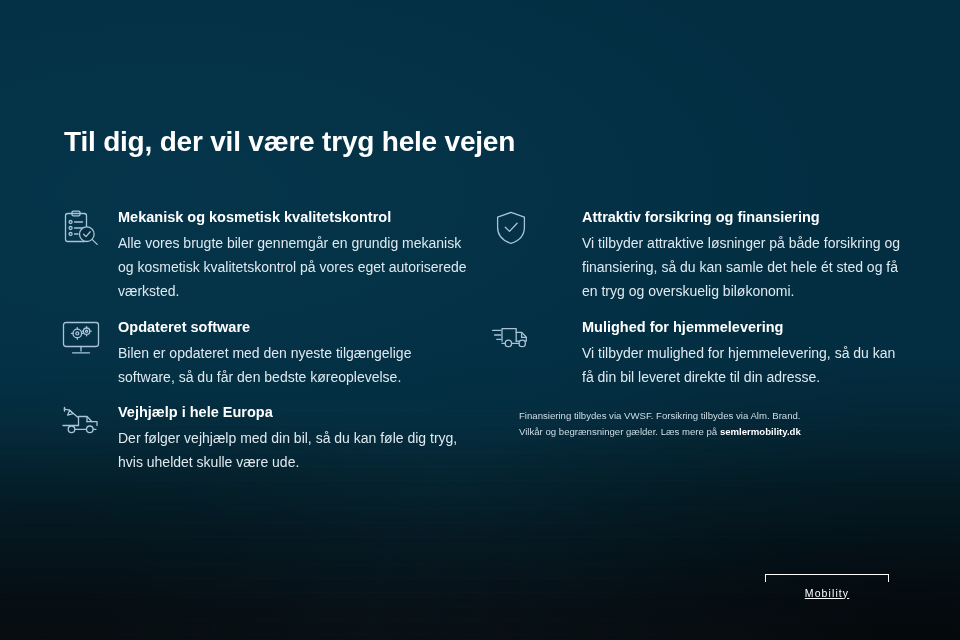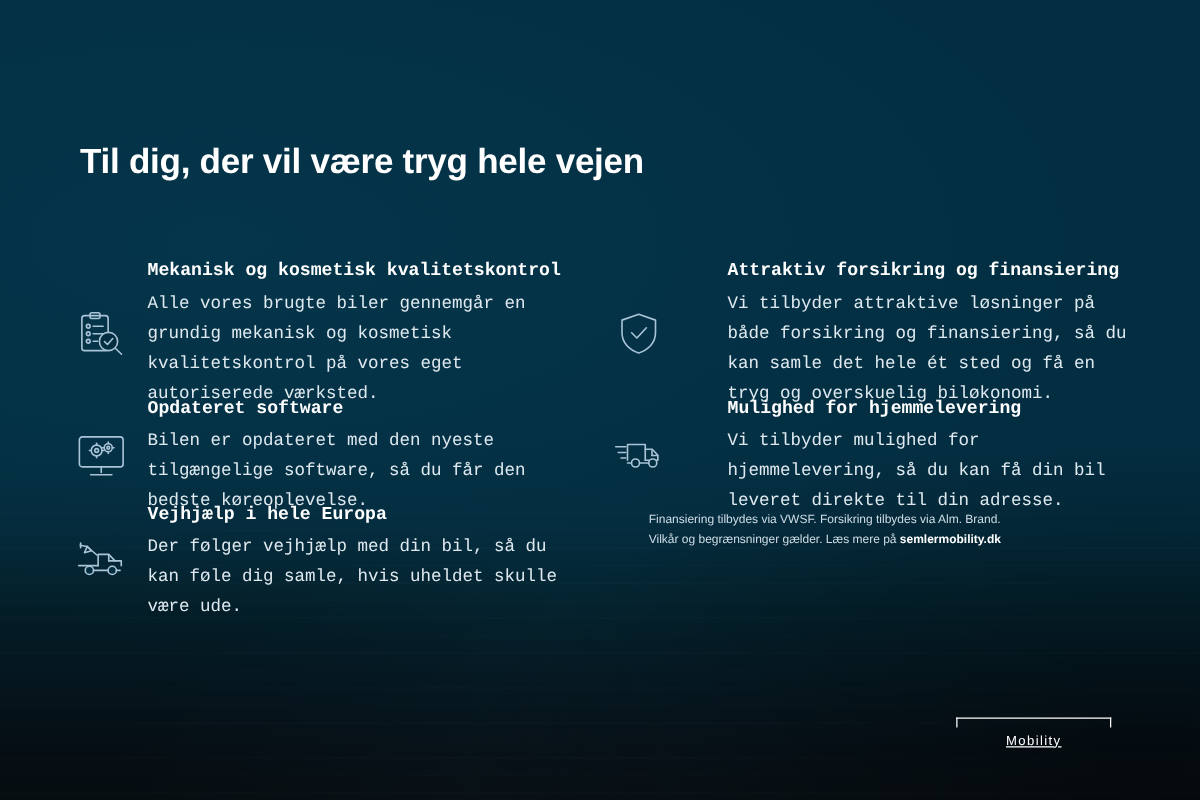--- a/index.html
+++ b/index.html
@@ -47,36 +47,35 @@
       rgba(0,0,0,0) 1px,
       rgba(0,0,0,0) 14px);
     pointer-events:none;
   }
 
   #page { position:absolute; inset:0; }
 
   
   .page-title {
     position:absolute;
-    left:64px; top:113px;
+    left:64px; top:126px;
     font-size:28px;
     font-weight:bold;
     letter-spacing:-.2px;
     color:#ffffff;
     white-space:nowrap;
   }
 
   
   .features { position:absolute; left:0; top:0; width:100%; }
 
   .feature {
     position:absolute;
     display:flex;
-    align-items:center;
-    font-family:Liberation Mono, monospace;
+    align-items:flex-start;
   }
   .col-left  { left:60px;  width:410px; }
   .col-right { left:490px; width:420px;gap:34px; }
 
   .row-1 { top:208px; }
   .row-2 { top:318px; }
   .row-3 { top:403px; }
 
   .feature-icon {
     flex:0 0 auto;
@@ -228,21 +227,21 @@
           <line x1="14.9" y1="24.3" x2="26.4" y2="24.3"></line>
           <line x1="33.2" y1="24.3" x2="36" y2="24.3"></line>
           <path d="M17.5 12 L9.5 5.2"></path>
           <path d="M9.5 5.2 L4.2 4.2"></path>
           <path d="M9.8 5.1 L7.6 10.2 L13.2 8.6 Z"></path>
           <line x1="4.5" y1="2.4" x2="4.5" y2="6.2"></line>
         </svg>
       </div>
       <div class="feature-body">
         <div class="feature-title">Vejhjælp i hele Europa</div>
-        <div class="feature-text">Der følger vejhjælp med din bil, så du kan føle dig samle, hvis uheldet skulle være ude.</div>
+        <div class="feature-text">Der følger vejhjælp med din bil, så du kan føle dig tryg, hvis uheldet skulle være ude.</div>
       </div>
     </div>
 
     <div class="feature col-right row-1">
       <div class="feature-icon">
         <svg width="34" height="36" viewBox="0 0 34 36" fill="none" stroke="#a9c4d6" stroke-width="1.3" stroke-linecap="round" stroke-linejoin="round">
           <path d="M17 2.4 L30.4 7.1 V17.2 C30.4 25.3 24.6 30.9 17 33.4 C9.4 30.9 3.6 25.3 3.6 17.2 V7.1 Z"></path>
           <polyline points="11.3,17.2 15.5,21.4 23.1,13.2"></polyline>
         </svg>
       </div>

